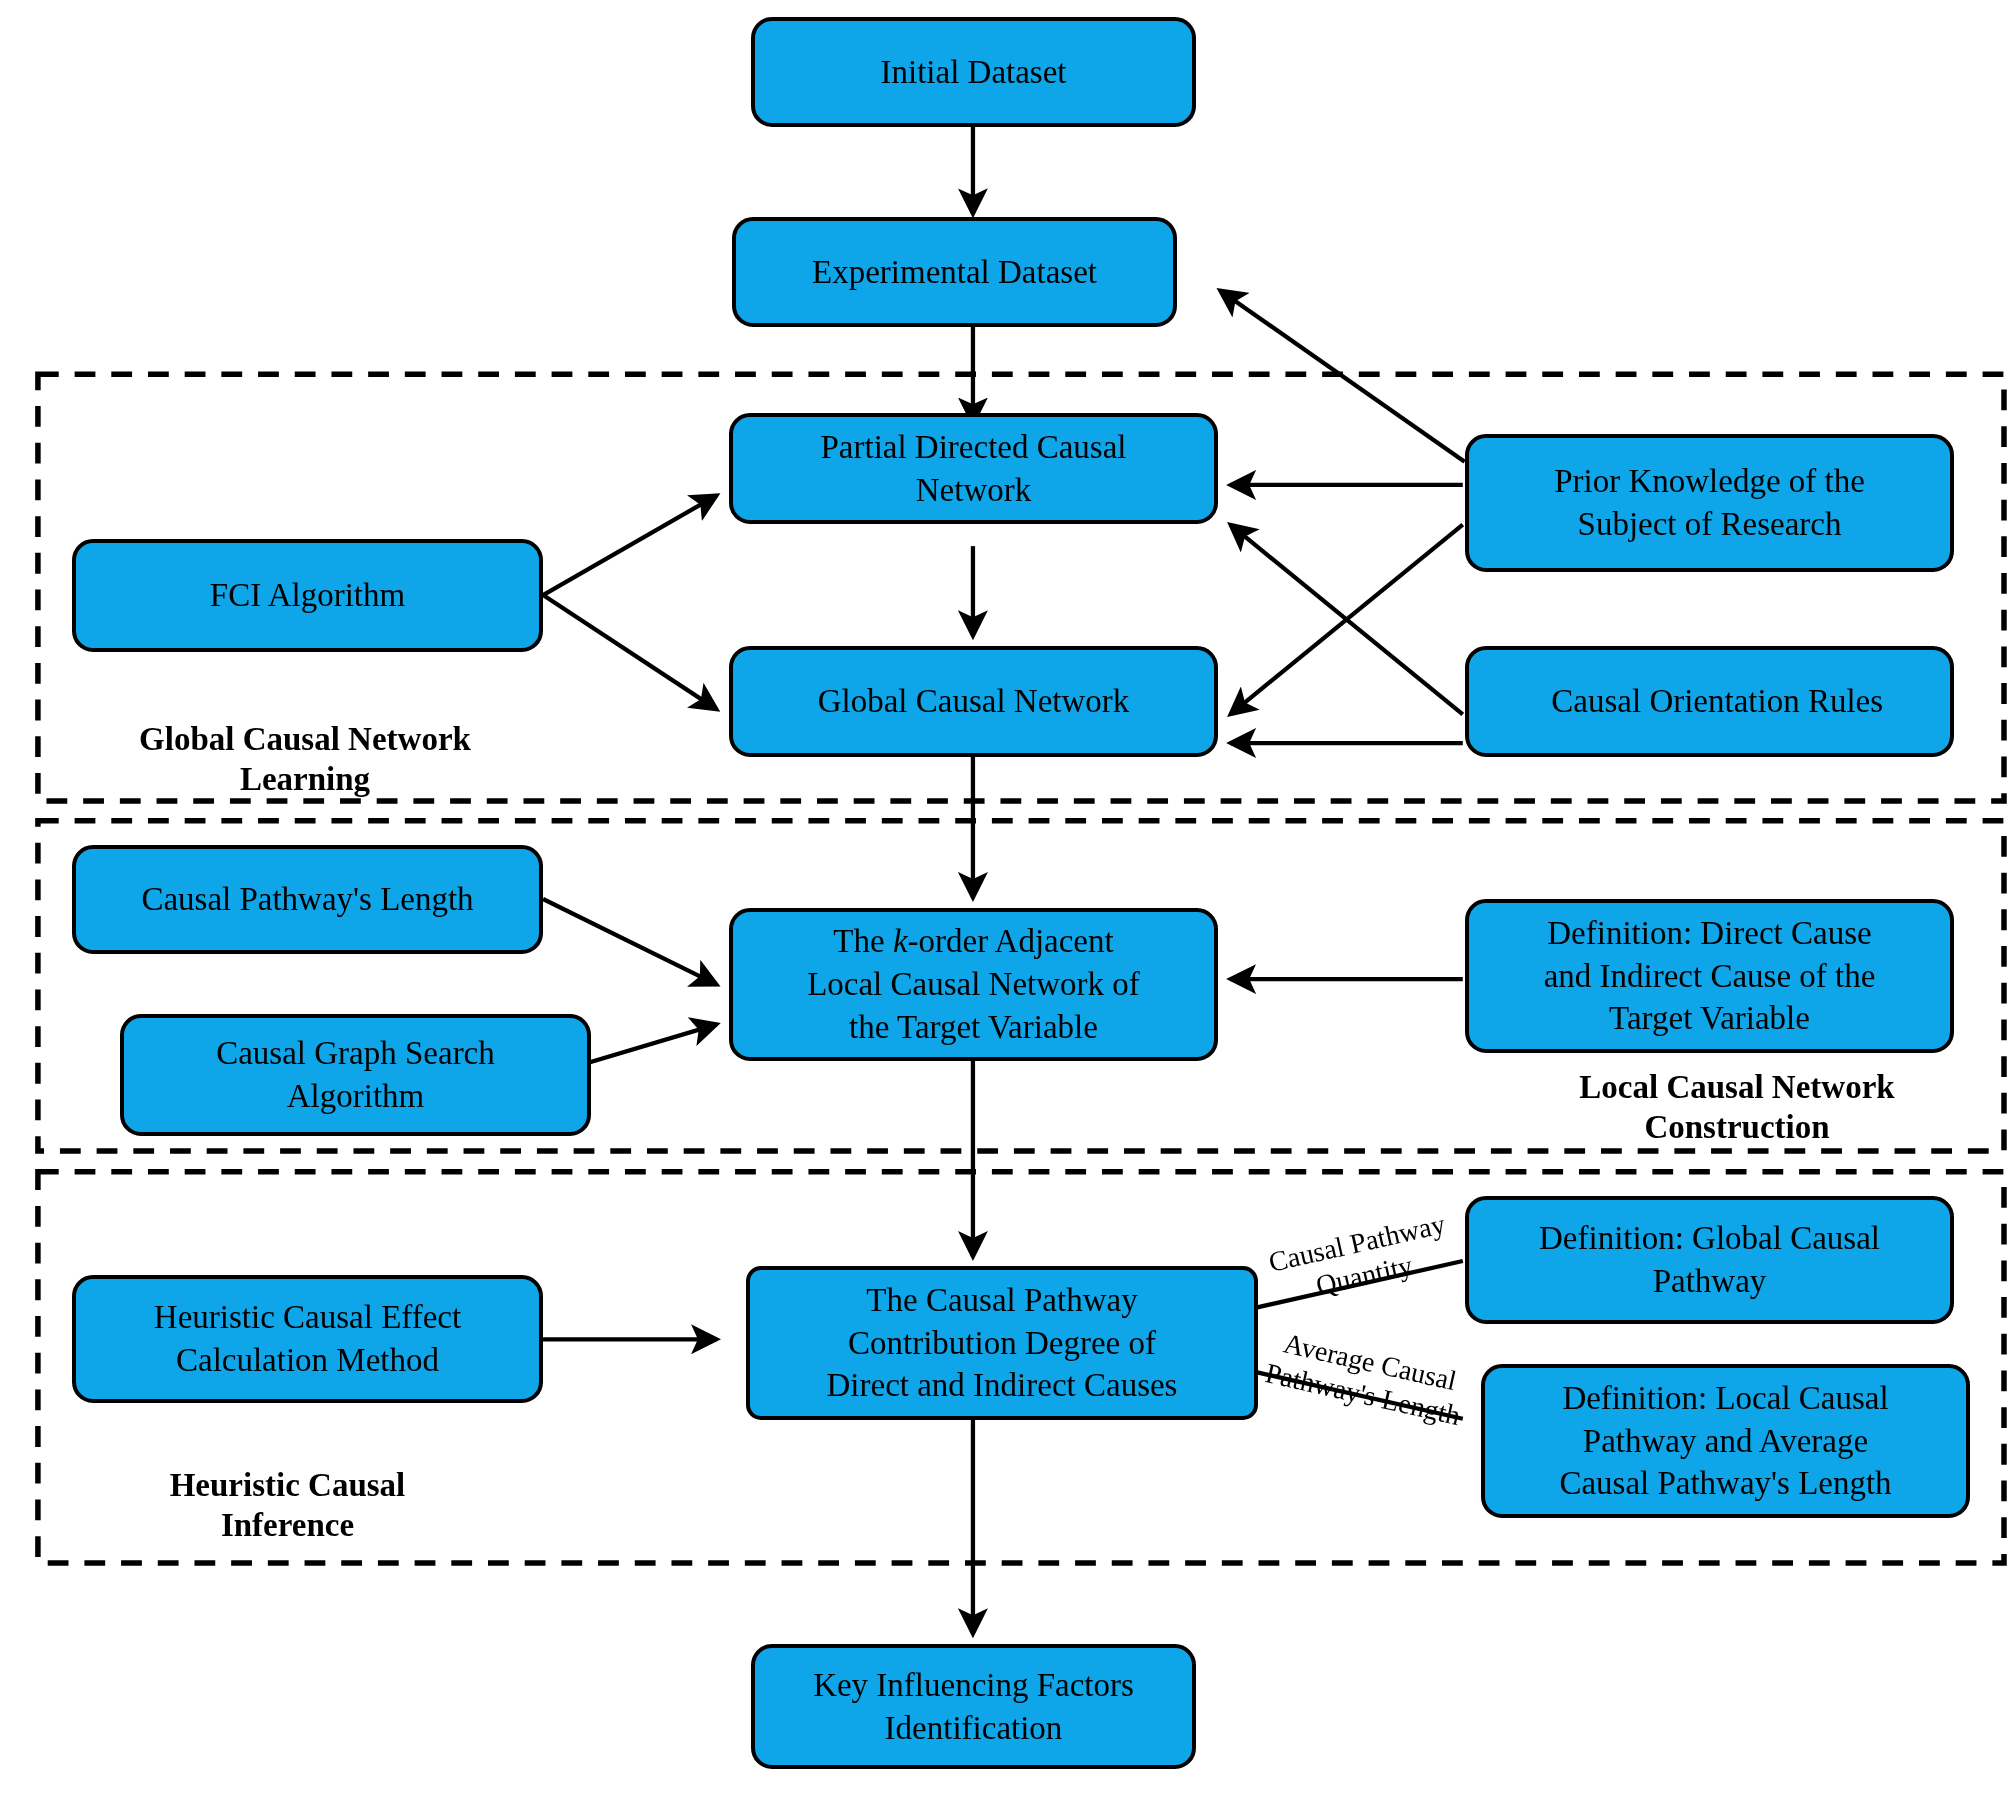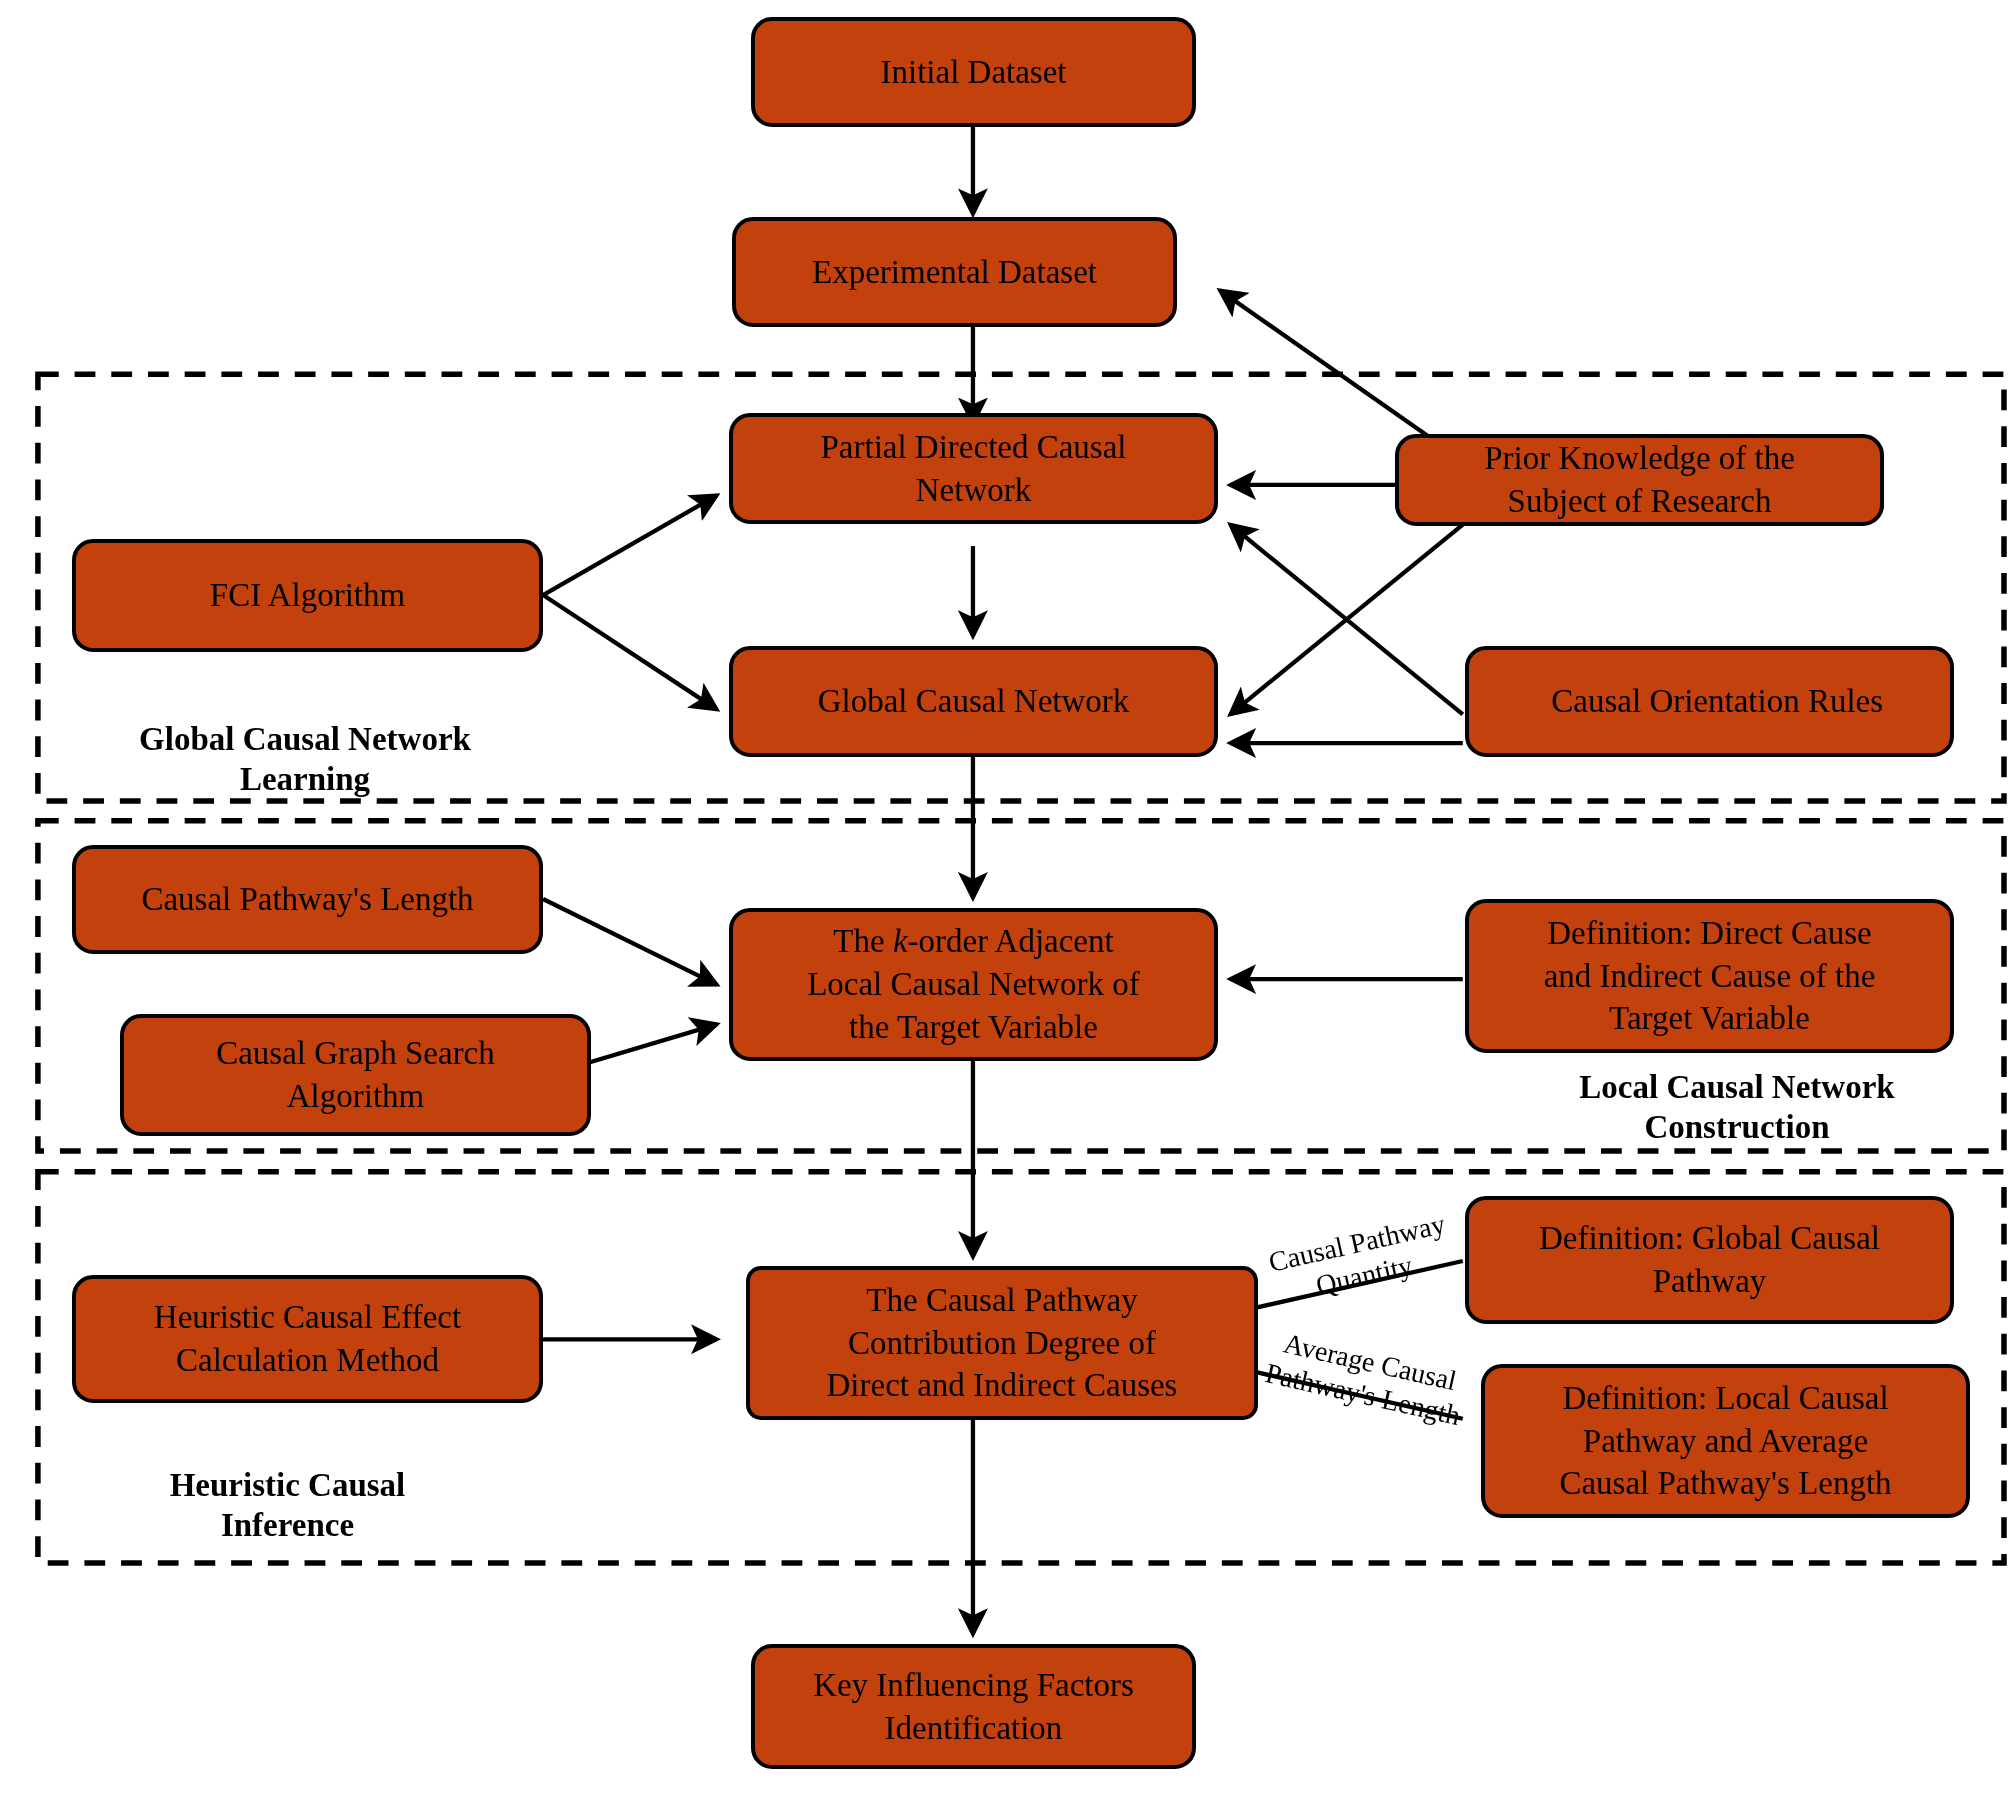--- a/index.html
+++ b/index.html
@@ -9,21 +9,21 @@
     background:#ffffff;
     font-family:"Liberation Serif","DejaVu Serif",serif;
     overflow:hidden;
   }
   svg#canvas{position:absolute;left:0;top:0;width:2015px;height:1812px;}
   .nodebox{
     position:absolute;
     box-sizing:border-box;
     border:4.3px solid #000000;
     border-radius:21px;
-    background:#c2410c;
+    background:#0ea5e9;
     display:flex;align-items:center;justify-content:flex-start;
     text-align:center;
     line-height:1.30;
     font-size:33px;
     color:#000000;
     padding:3.7px 8.6px;
   }
   .nodebox .inner{width:100%;}
   .grouplabel{
     position:absolute;
@@ -114,21 +114,21 @@
   </div>
 
   <div class="nodebox" style="left:729px;top:646px;width:489px;height:111px;">
     <span class="inner">Global Causal Network</span>
   </div>
 
   <div class="nodebox" style="left:72px;top:539px;width:471px;height:113px;">
     <span class="inner">FCI Algorithm</span>
   </div>
 
-  <div class="nodebox" style="left:1395px;top:434px;width:489px;height:92px;">
+  <div class="nodebox" style="left:1465px;top:434px;width:489px;height:138px;">
     <span class="inner">Prior Knowledge of the<br>Subject of Research</span>
   </div>
 
   <div class="nodebox" style="left:1465px;top:646px;width:489px;height:111px;padding-left:24px;">
     <span class="inner">Causal Orientation Rules</span>
   </div>
 
   <div class="nodebox" style="left:72px;top:845px;width:471px;height:109px;">
     <span class="inner">Causal Pathway's Length</span>
   </div>

